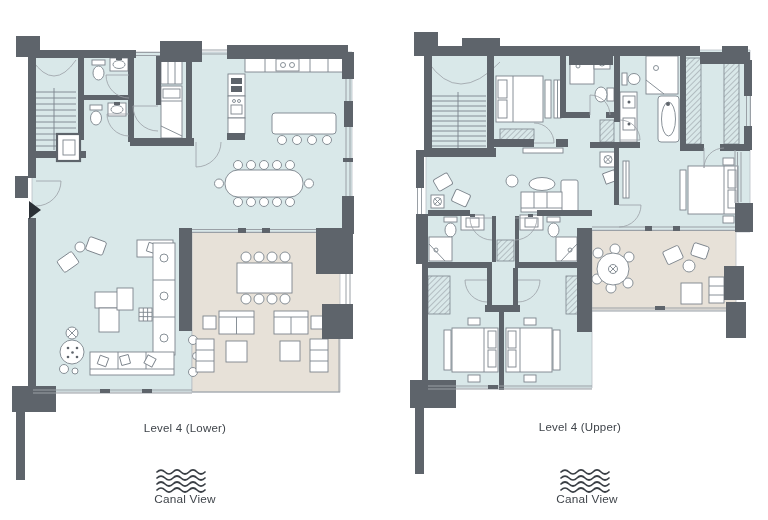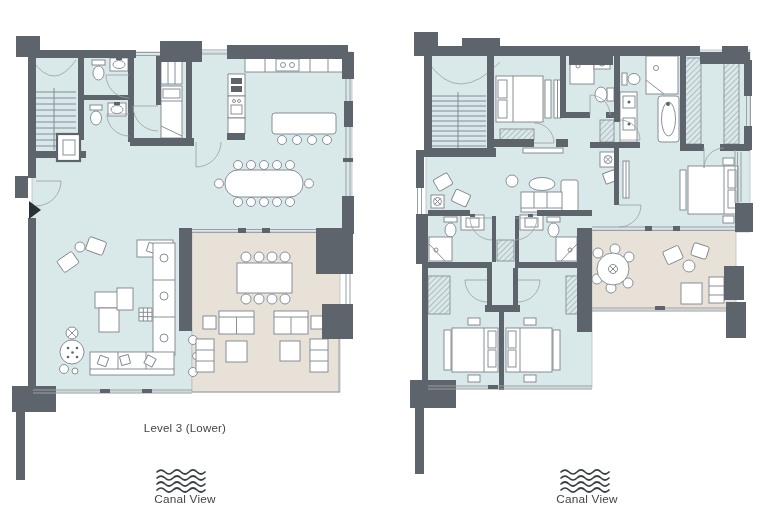--- a/index.html
+++ b/index.html
@@ -537,21 +537,22 @@
         <path class="arc" d="M470,218 A22,22 0 0 0 492,240"></path>
       <line class="arc" x1="515" y1="218" x2="537" y2="218"></line>
         <path class="arc" d="M537,218 A22,22 0 0 1 515,240"></path>
       <line class="arc" x1="487" y1="280" x2="465" y2="280"></line>
         <path class="arc" d="M465,280 A22,22 0 0 0 487,302"></path>
       <line class="arc" x1="518" y1="280" x2="540" y2="280"></line>
         <path class="arc" d="M540,280 A22,22 0 0 1 518,302"></path>
     </g>
   </svg>
 
-  <div class="caption" style="left:110px;top:422px">Level 3 (Lower)</div>
+  <div class="caption" style="left:110px;top:422px">Level 4 (Lower)</div>
+  <div class="caption" style="left:505px;top:421px">Level 4 (Upper)</div>
 
   <svg class="waves" style="left:155px;top:468px" width="52" height="26" viewBox="0 0 52 26">
     <g>
       <path class="wave-path" d="M2,4 Q6,0 10,4 T18,4 T26,4 T34,4 T42,4 T50,4"></path>
       <path class="wave-path" d="M2,10 Q6,6 10,10 T18,10 T26,10 T34,10 T42,10 T50,10"></path>
       <path class="wave-path" d="M2,16 Q6,12 10,16 T18,16 T26,16 T34,16 T42,16 T50,16"></path>
       <path class="wave-path" d="M2,22 Q6,18 10,22 T18,22 T26,22 T34,22 T42,22 T50,22"></path>
     </g>
   </svg>
   <svg class="waves" style="left:559px;top:468px" width="52" height="26" viewBox="0 0 52 26">

